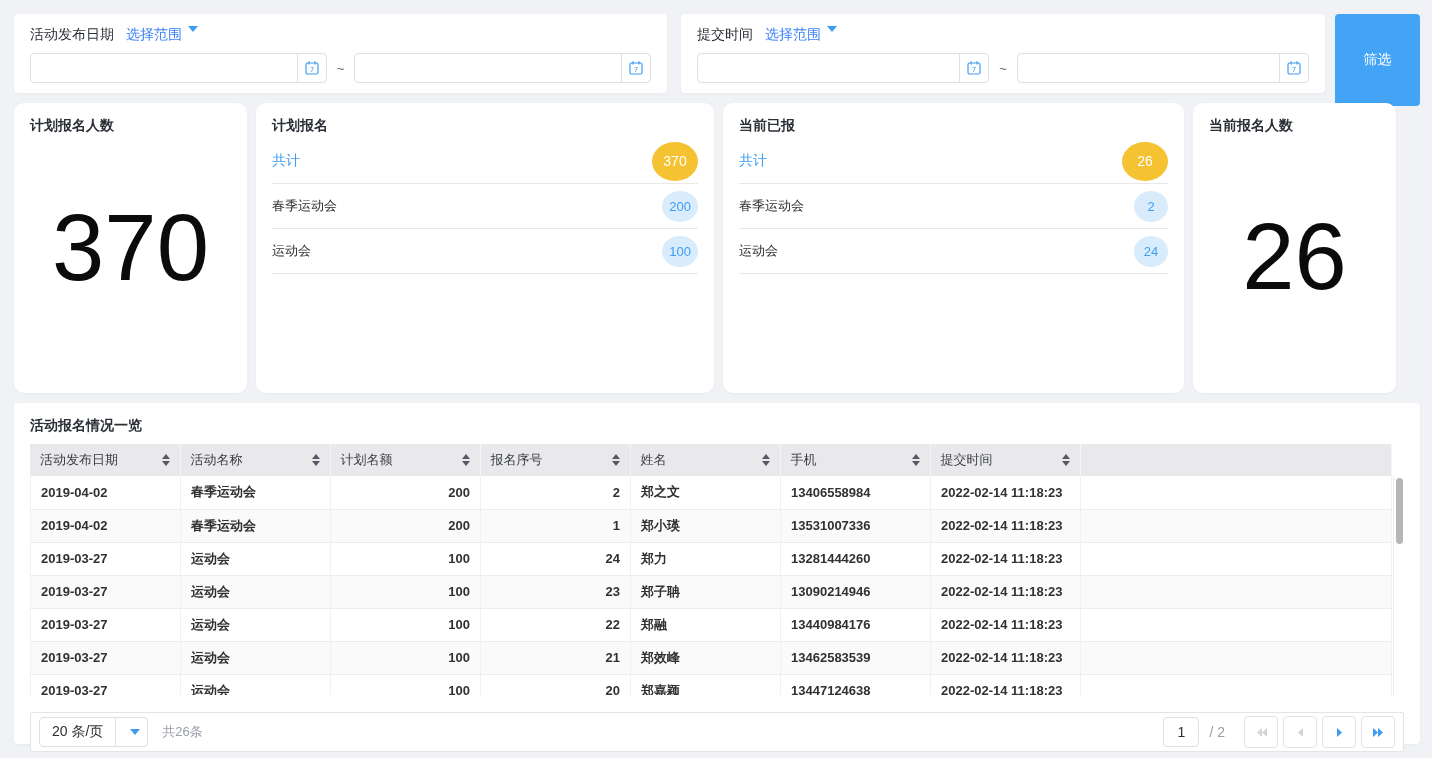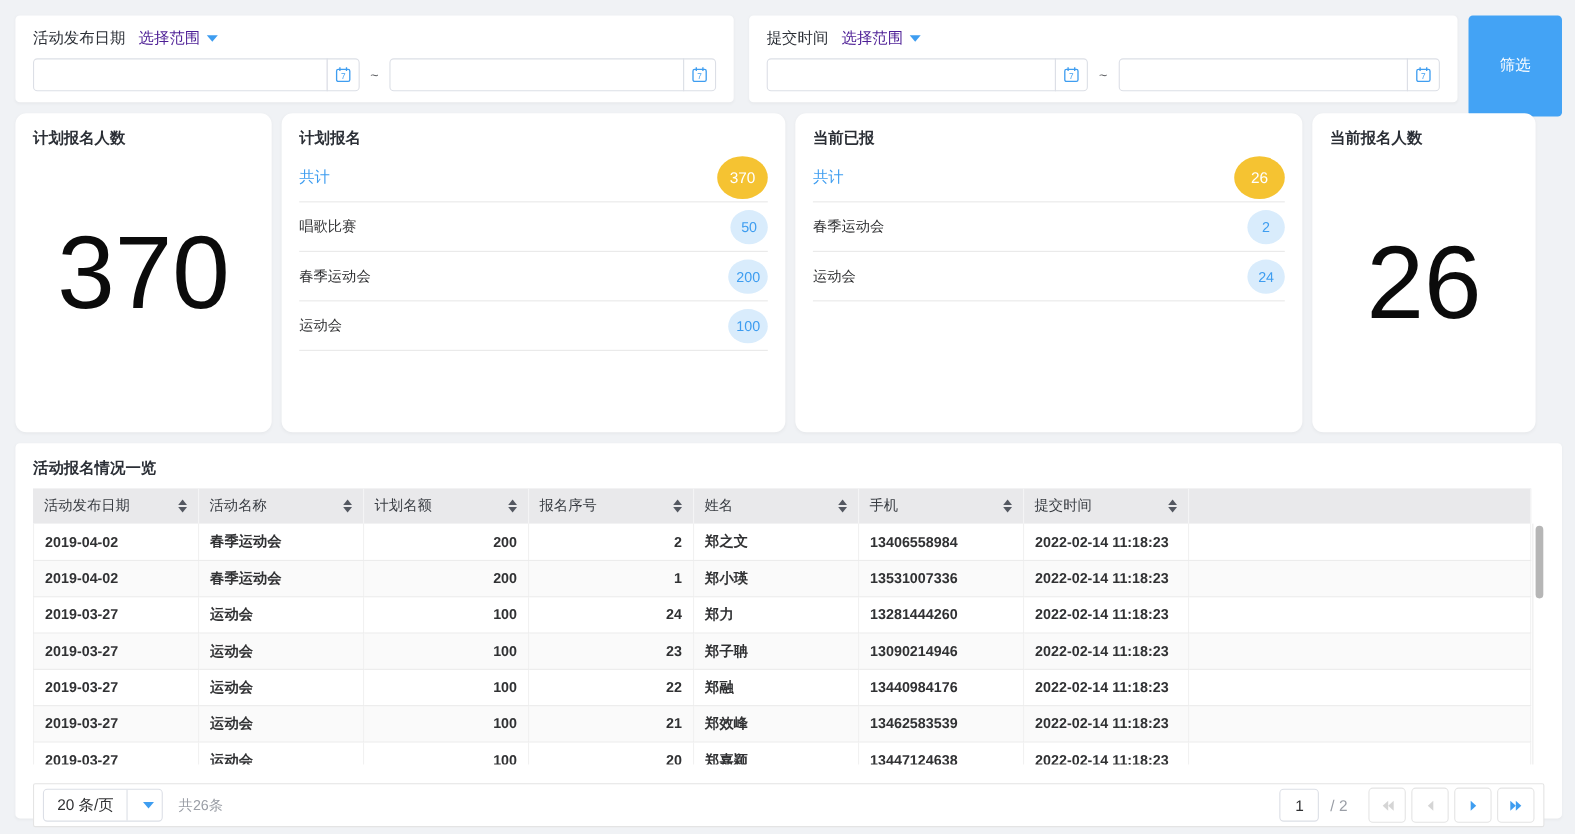--- a/index.html
+++ b/index.html
@@ -13,21 +13,21 @@
   }
   .panel { background:#fff; border-radius:4px; box-shadow:0 1px 3px rgba(0,0,0,.04); }
 
   
   .filters-row { display:flex; height:79px; }
   .filter-panel { padding:12px 16px 0; }
   .filter-panel.left { width:653px; margin-right:14px; }
   .filter-panel.right { width:644px; margin-right:10px; }
   .filter-head { display:flex; align-items:center; font-size:14px; margin-bottom:9px; }
   .filter-label { color:#2b2f36; }
-  .range-link { color:#4c1d95; margin-left:12px; display:inline-flex; align-items:center; cursor:pointer; }
+  .range-link { color:#3b82f6; margin-left:12px; display:inline-flex; cursor:pointer; }
   .caret-down { width:0; height:0; border-left:5px solid transparent; border-right:5px solid transparent; border-top:6px solid #3E9DF0; margin-left:6px; }
   .filter-inputs { display:flex; align-items:center; }
   .date-group { display:flex; flex:1; }
   .date-input { flex:1; height:30px; border:1px solid #DCDFE6; border-radius:4px 0 0 4px; padding:0 8px; font-size:13px; color:#303133; outline:none; background:#fff; }
   .cal-btn { width:30px; height:30px; margin-left:-1px; border:1px solid #DCDFE6; border-radius:0 4px 4px 0; background:#fff; display:flex; align-items:center; justify-content:center; cursor:pointer; }
   .tilde { margin:0 10px; color:#606266; font-size:13px; }
   .filter-btn { width:85px; height:92px; background:#43A3F5; border:none; border-radius:4px; color:#fff; font-size:14px; cursor:pointer; }
 
   
   .cards-row { display:flex; margin-top:10px; height:290px; }
@@ -162,24 +162,20 @@
     <div class="card-title">计划报名人数</div>
     <div class="big-number">370</div>
   </div>
 
   <div class="panel card card-2">
     <div class="card-title">计划报名</div>
     <div class="stat-list" id="planned-list">
         <div class="stat-row total">
           <span class="stat-label">共计</span>
           <span class="stat-badge">370</span>
-        </div>
-        <div class="stat-row">
-          <span class="stat-label">唱歌比赛</span>
-          <span class="stat-badge">50</span>
         </div>
         <div class="stat-row">
           <span class="stat-label">春季运动会</span>
           <span class="stat-badge">200</span>
         </div>
         <div class="stat-row">
           <span class="stat-label">运动会</span>
           <span class="stat-badge">100</span>
         </div>
       </div>

